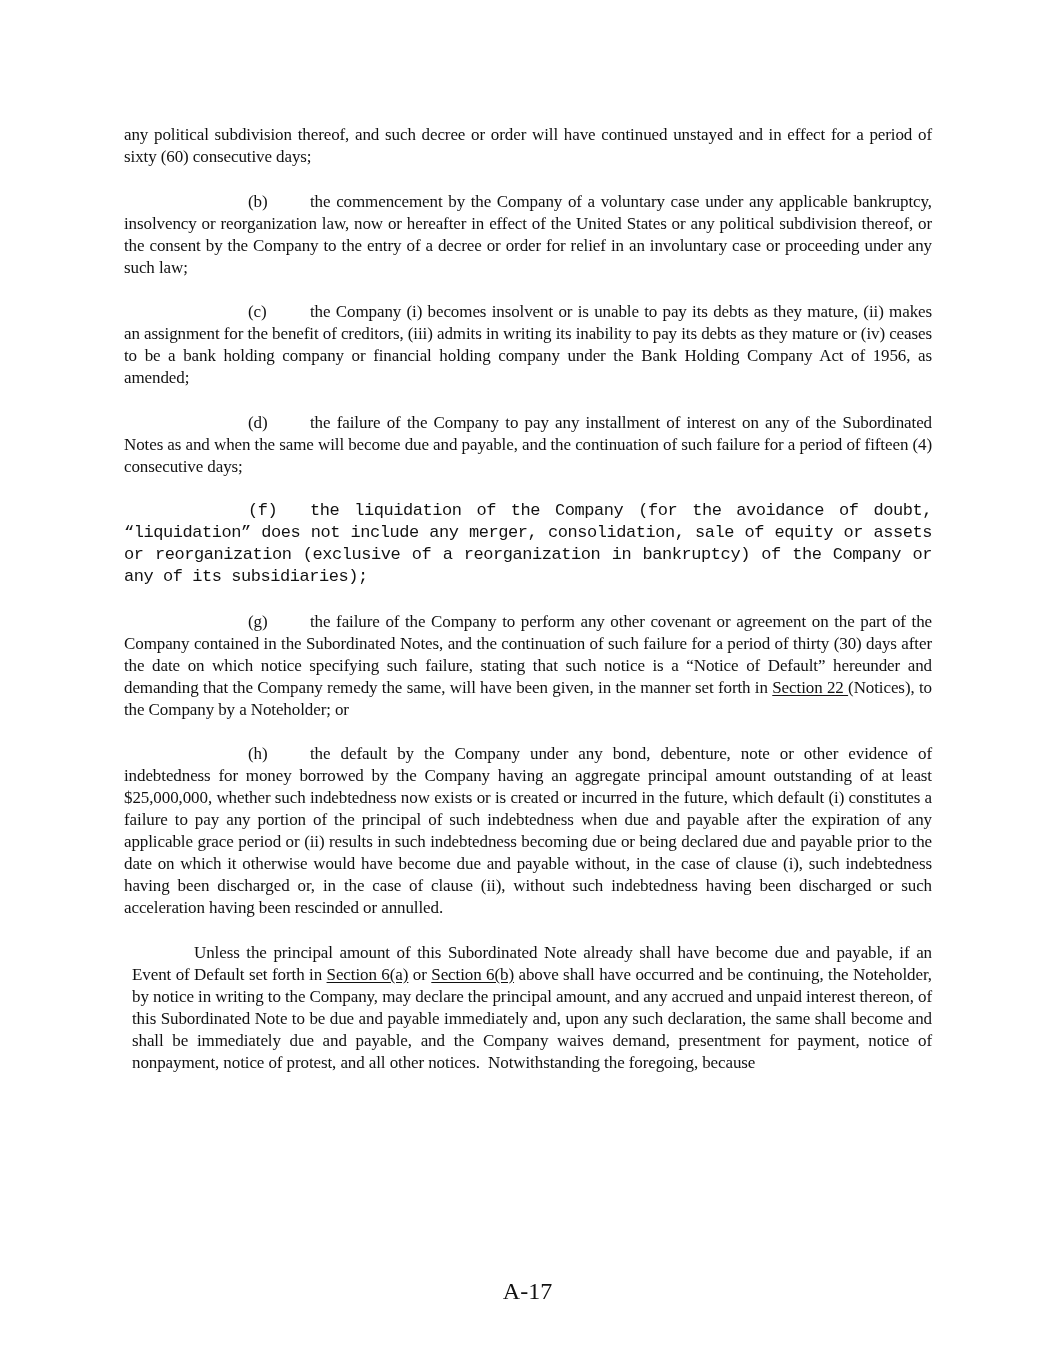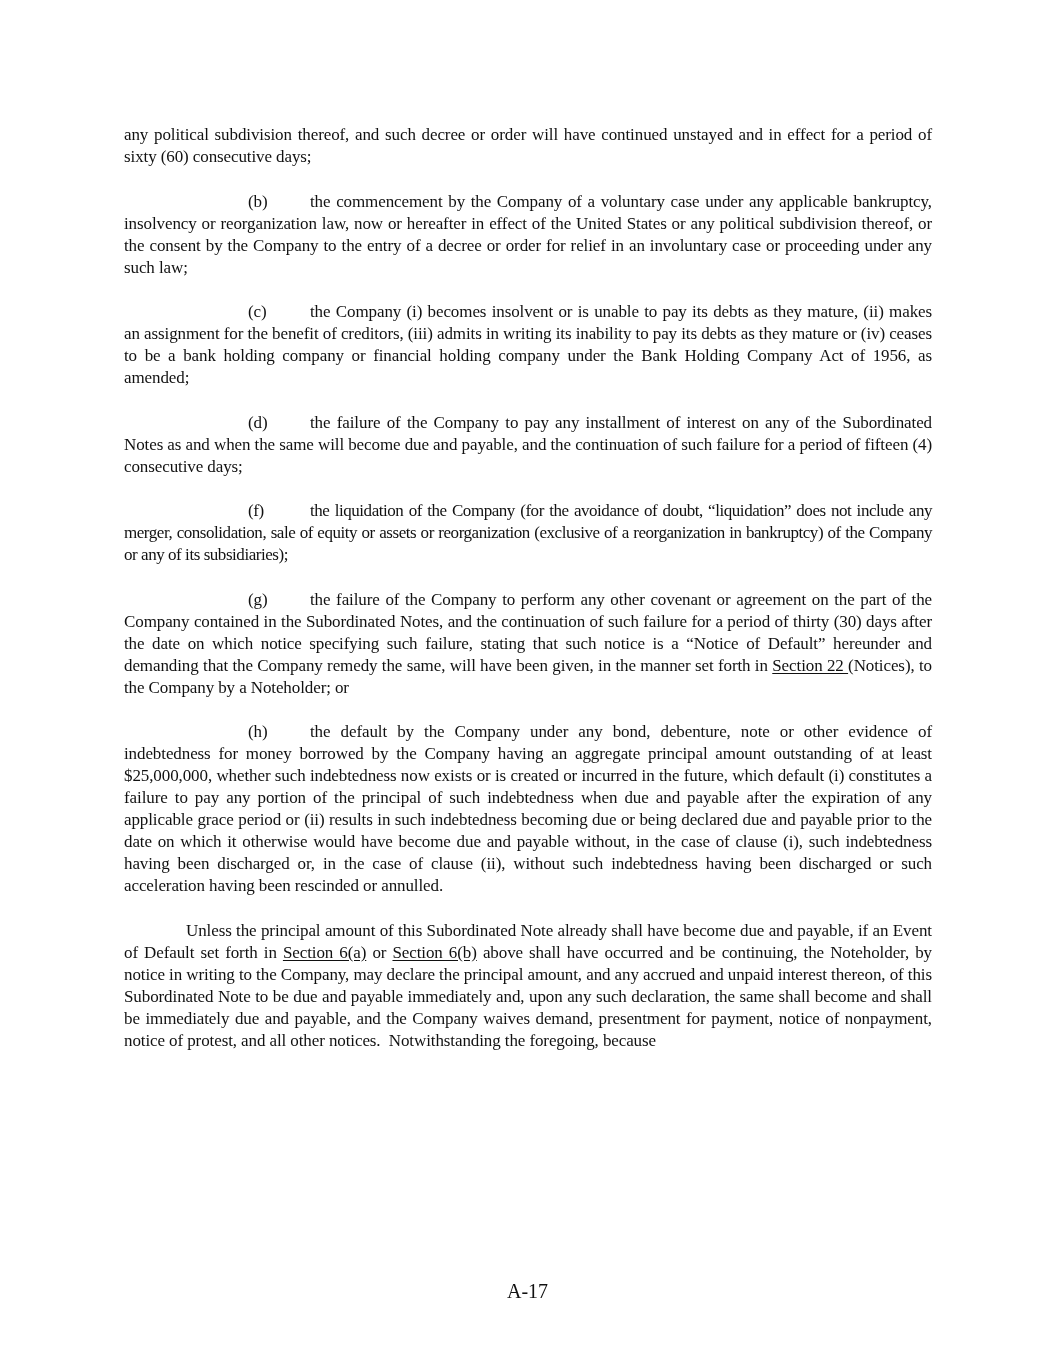--- a/index.html
+++ b/index.html
@@ -31,32 +31,33 @@
     .para.first {
       margin-top: 0;
     }
     .clause .label {
       display: inline-block;
       width: 62px;
       margin-left: 124px;
     }
     .indent {
       text-indent: 62px;
+      margin-left: 8px;
     }
     .link {
       text-decoration: underline;
       text-underline-offset: 2px;
     }
     .footer {
       position: absolute;
       left: 0;
       width: 1055px;
       top: 1280px;
       text-align: center;
-      font-size: 20px;
+      font-size: 24px;
       line-height: 23px;
     }
   </style>
 </head>
 <body>
 
 <div class="page">
 
   <p class="para first">any political subdivision thereof, and such decree or order will have continued unstayed and in effect for a period of sixty (60) consecutive days;</p>
 
@@ -66,21 +67,21 @@
 
   <p class="para clause">
     <span class="label">(c)</span><span>the Company (i) becomes insolvent or is unable to pay its debts as they mature, (ii) makes an assignment for the benefit of creditors, (iii) admits in writing its inability to pay its debts as they mature or (iv) ceases to be a bank holding company or financial holding company under the Bank Holding Company Act of 1956, as amended;</span>
   </p>
 
   <p class="para clause">
     <span class="label">(d)</span><span>the failure of the Company to pay any installment of interest on any of the Subordinated Notes as and when the same will become due and payable, and the continuation of such failure for a period of fifteen (4) consecutive days;</span>
   </p>
 
 
-  <p class="para clause" style="letter-spacing:-0.45px;">
+  <p class="para clause" style="letter-spacing:-0.45px;font-family:Liberation Mono, monospace;">
     <span class="label">(f)</span><span>the liquidation of the Company (for the avoidance of doubt, “liquidation” does not include any merger, consolidation, sale of equity or assets or reorganization (exclusive of a reorganization in bankruptcy) of the Company or any of its subsidiaries);</span>
   </p>
 
   <p class="para clause">
     <span class="label">(g)</span><span>the failure of the Company to perform any other covenant or agreement on the part of the Company contained in the Subordinated Notes, and the continuation of such failure for a period of thirty (30) days after the date on which notice specifying such failure, stating that such notice is a “Notice of Default” hereunder and demanding that the Company remedy the same, will have been given, in the manner set forth in </span><span class="link">Section 22 </span><span>(Notices), to the Company by a Noteholder; or</span>
   </p>
 
   <p class="para clause">
     <span class="label">(h)</span><span>the default by the Company under any bond, debenture, note or other evidence of indebtedness for money borrowed by the Company having an aggregate principal amount outstanding of at least $25,000,000, whether such indebtedness now exists or is created or incurred in the future, which default (i) constitutes a failure to pay any portion of the principal of such indebtedness when due and payable after the expiration of any applicable grace period or (ii) results in such indebtedness becoming due or being declared due and payable prior to the date on which it otherwise would have become due and payable without, in the case of clause (i), such indebtedness having been discharged or, in the case of clause (ii), without such indebtedness having been discharged or such acceleration having been rescinded or annulled.</span>
   </p>

